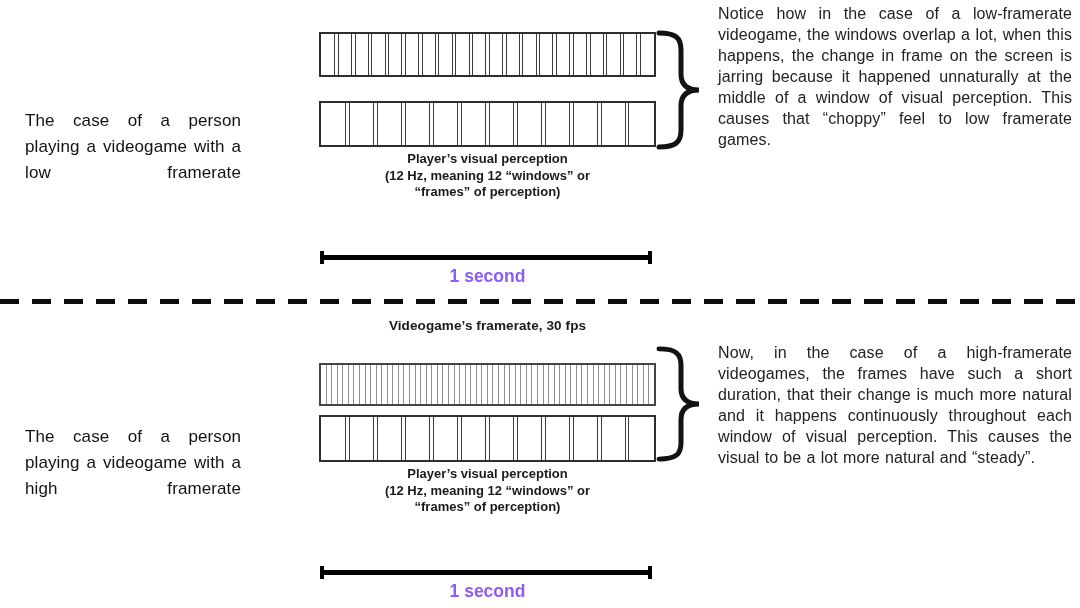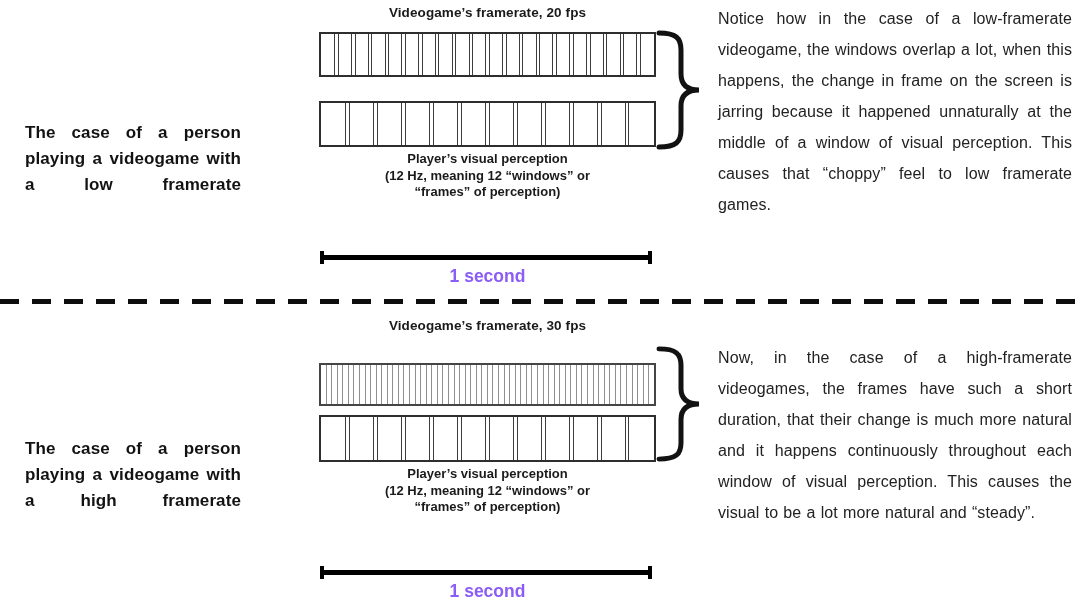--- a/index.html
+++ b/index.html
@@ -4,22 +4,22 @@
 <style>
   html,body { margin:0; padding:0; background:#ffffff; }
   .canvas {
     position:relative; width:1080px; height:608px; background:#ffffff;
     font-family:"Liberation Sans", sans-serif; color:#111; overflow:hidden;
   }
   .abs { position:absolute; box-sizing:border-box; }
 
   .side-label {
     left:25px; width:216px;
-    font-size:17px; font-weight:bold; line-height:26px; color:#121212;
-    text-align:justify; text-align-last:justify; letter-spacing:0.1px;margin-top:12px;
+    font-size:17px; font-weight:normal; line-height:26px; color:#121212;
+    text-align:justify; text-align-last:justify; letter-spacing:0.1px;
   }
   .fr-title {
     left:319px; width:337px; text-align:center;
     font-size:13.5px; font-weight:bold; color:#1a1a1a; letter-spacing:0.1px;
   }
   .box { display:flex; background:#fff; border:2px solid #2e2e2e; }
   .box .cell { flex:1 1 0; }
   .box.paired { column-gap:2.5px; padding:0 1px; }
   .box.paired .cell { border-left:1.2px solid #3c3c3c; border-right:1.2px solid #3c3c3c; }
   .box.paired .cell:first-child { border-left:none; }
@@ -39,36 +39,35 @@
     left:320px; width:332px; height:13px;
     border-left:4px solid #000; border-right:4px solid #000;
     background:linear-gradient(#000,#000) center / 100% 5px no-repeat;
   }
   .time-label {
     left:319px; width:337px; text-align:center;
     font-size:17.5px; font-weight:bold; color:#8b5cf6;
   }
   .annotation {
     left:718px; width:354px;
-    font-size:16px; line-height:31px; color:#222;
+    font-size:16px; line-height:21px; color:#222;
     text-align:justify; word-spacing:0.6px; letter-spacing:0.1px;
   }
   .divider {
     left:0; top:299px; width:1080px; height:5px;
     background:repeating-linear-gradient(90deg, #0d0d0d 0 19px, transparent 19px 32px);
   }
 </style>
 </head>
 <body>
 
 <div class="canvas">
 
   <div class="abs side-label" style="top:108px;">The case of a person playing a videogame with a low framerate</div>
 
-  <div class="abs fr-title" style="top:5px;">Videogame’s framerate, 20 fps</div>
 
   <div class="abs box paired" style="left:319px; top:32px; width:337px; height:45px;">
       <div class="cell"></div>
       <div class="cell"></div>
       <div class="cell"></div>
       <div class="cell"></div>
       <div class="cell"></div>
       <div class="cell"></div>
       <div class="cell"></div>
       <div class="cell"></div>

